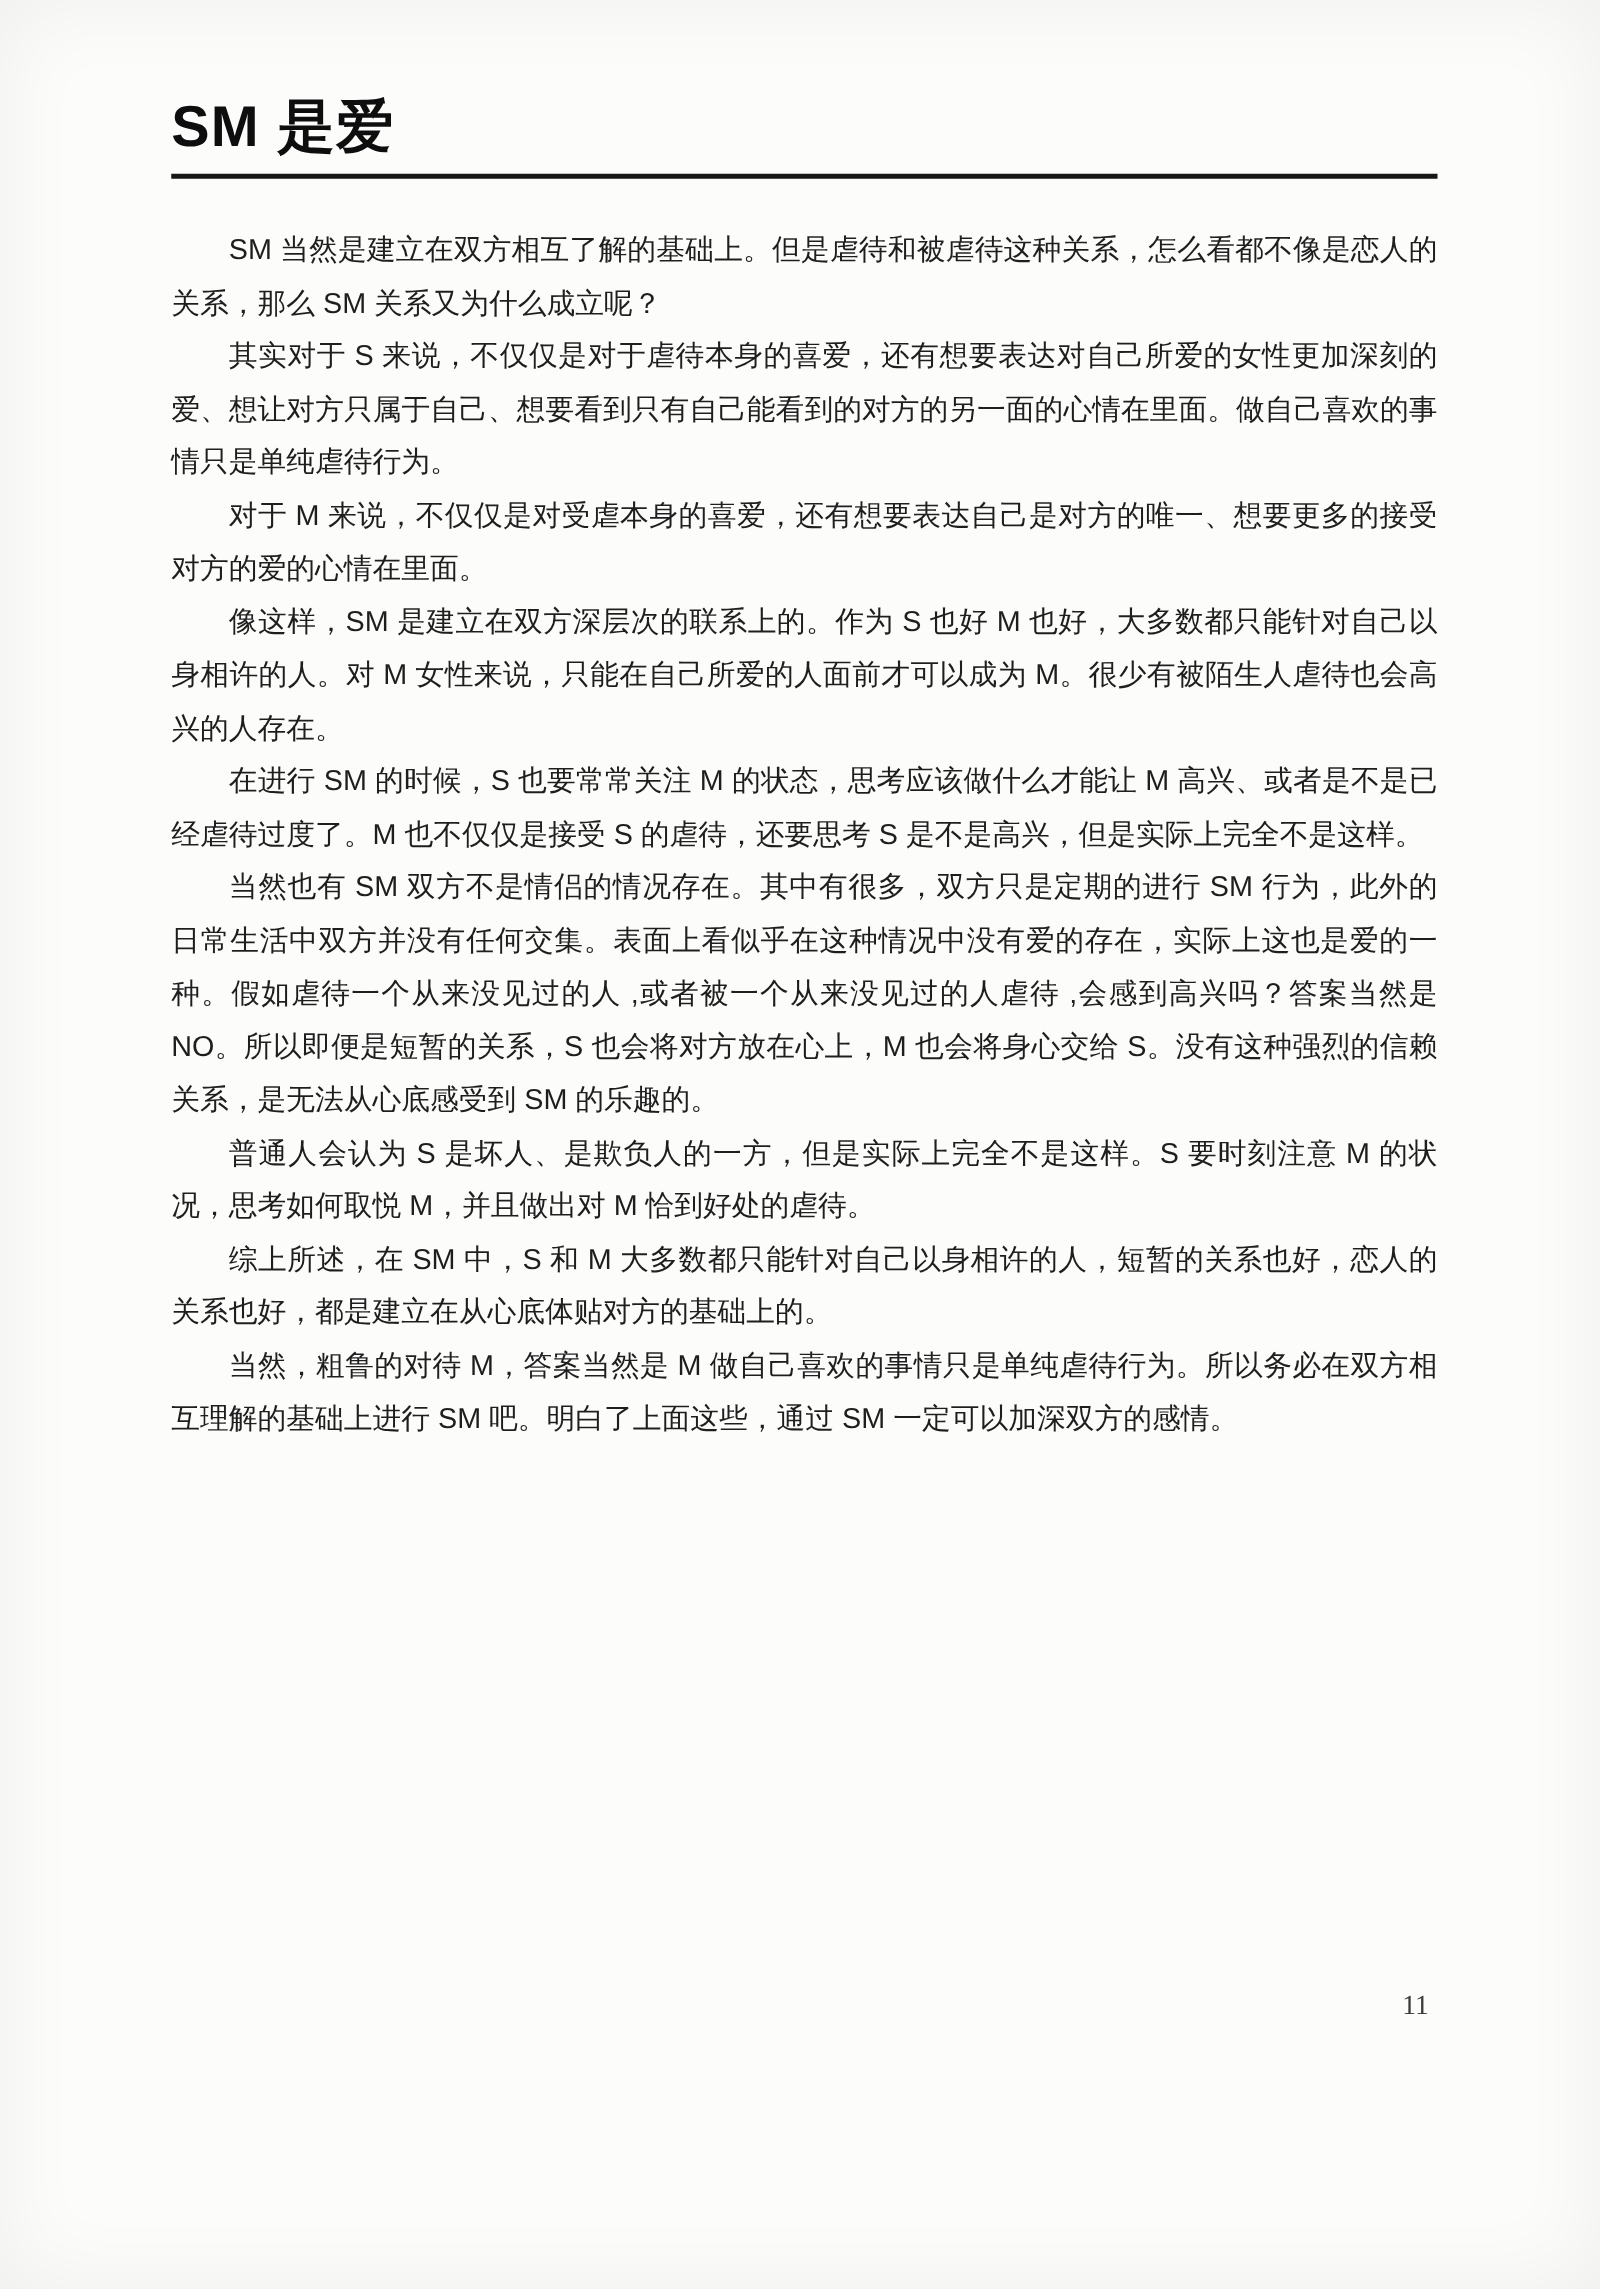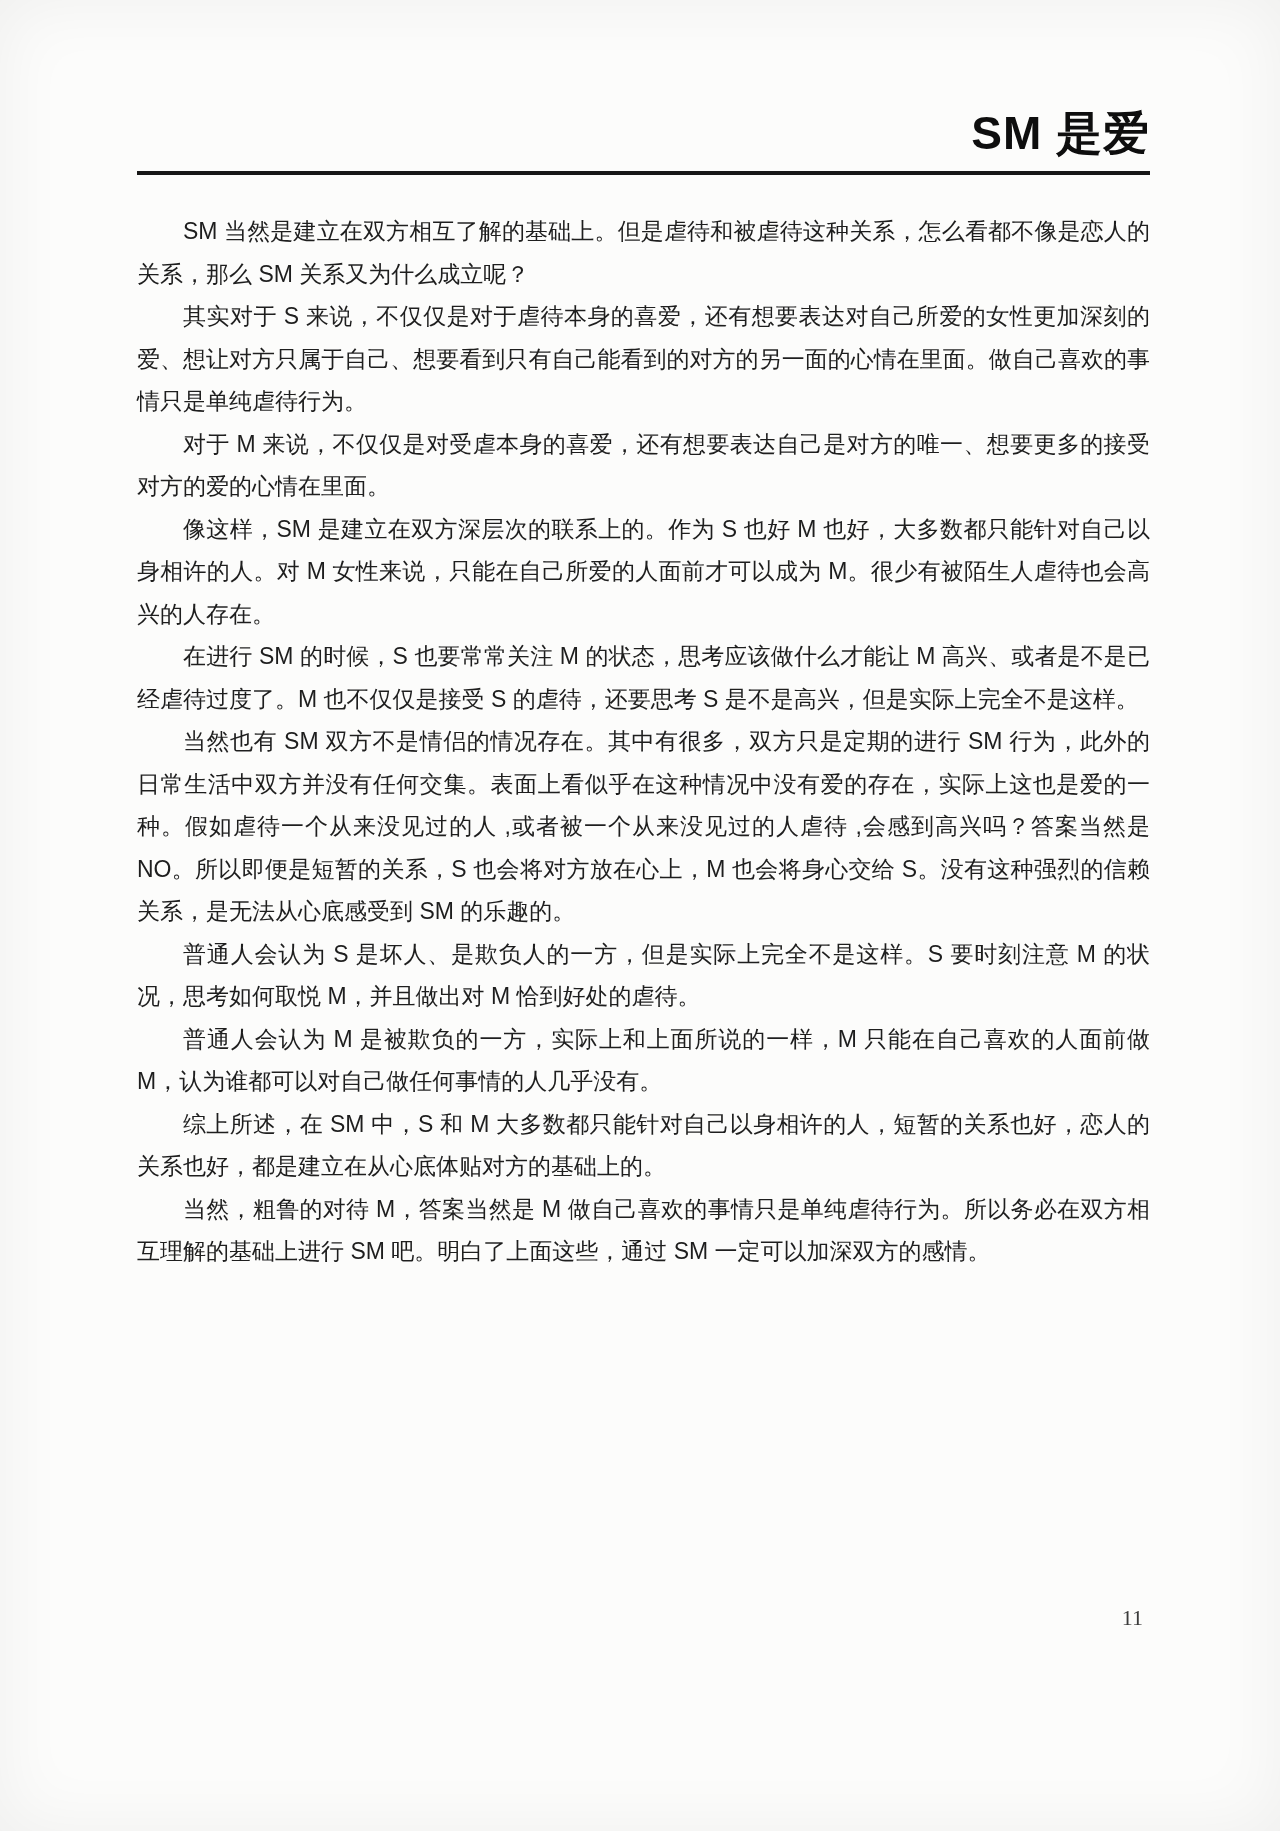--- a/index.html
+++ b/index.html
@@ -20,22 +20,21 @@
     box-shadow: inset 0 0 70px rgba(0,0,0,0.055);
     overflow: hidden;
   }
   .content {
     position: absolute;
     left: 137px;
     top: 0;
     width: 1013px;
   }
   .doc-title {
-    margin-top: 110px;
-    text-align: right;
+    margin-top: 78px;
     font-size: 46px;
     line-height: 1;
     font-weight: bold;
     color: #0e0e0e;
     letter-spacing: 1px;
   }
   .header-rule {
     margin-top: 15px;
     height: 0;
     border-top: 4px solid #171717;
@@ -52,41 +51,39 @@
     padding: 0;
     text-indent: 2em;
   }
   .page-number {
     position: absolute;
     right: 137px;
     top: 1591px;
     font-family: "Liberation Serif", serif;
     font-size: 22px;
     color: #3b3b3b;
-    margin-top: 14px;
   }
 </style>
 </head>
 <body>
 
 <div class="page">
   <div class="content">
 
     <div class="doc-title">SM 是爱</div>
 
     <div class="header-rule"></div>
 
     <div class="doc-body">
       <p>SM 当然是建立在双方相互了解的基础上。但是虐待和被虐待这种关系，怎么看都不像是恋人的关系，那么 SM 关系又为什么成立呢？</p>
       <p>其实对于 S 来说，不仅仅是对于虐待本身的喜爱，还有想要表达对自己所爱的女性更加深刻的爱、想让对方只属于自己、想要看到只有自己能看到的对方的另一面的心情在里面。做自己喜欢的事情只是单纯虐待行为。</p>
       <p>对于 M 来说，不仅仅是对受虐本身的喜爱，还有想要表达自己是对方的唯一、想要更多的接受对方的爱的心情在里面。</p>
       <p>像这样，SM 是建立在双方深层次的联系上的。作为 S 也好 M 也好，大多数都只能针对自己以身相许的人。对 M 女性来说，只能在自己所爱的人面前才可以成为 M。很少有被陌生人虐待也会高兴的人存在。</p>
       <p>在进行 SM 的时候，S 也要常常关注 M 的状态，思考应该做什么才能让 M 高兴、或者是不是已经虐待过度了。M 也不仅仅是接受 S 的虐待，还要思考 S 是不是高兴，但是实际上完全不是这样。</p>
       <p>当然也有 SM 双方不是情侣的情况存在。其中有很多，双方只是定期的进行 SM 行为，此外的日常生活中双方并没有任何交集。表面上看似乎在这种情况中没有爱的存在，实际上这也是爱的一种。假如虐待一个从来没见过的人 ,或者被一个从来没见过的人虐待 ,会感到高兴吗？答案当然是 NO。所以即便是短暂的关系，S 也会将对方放在心上，M 也会将身心交给 S。没有这种强烈的信赖关系，是无法从心底感受到 SM 的乐趣的。</p>
       <p>普通人会认为 S 是坏人、是欺负人的一方，但是实际上完全不是这样。S 要时刻注意 M 的状况，思考如何取悦 M，并且做出对 M 恰到好处的虐待。</p>
-      <p>普通人会认为 M 是被欺负的一方，实际上和上面所说的一样，M 只能在自己喜欢的人面前做 M，认为谁都可以对自己做任何事情的人几乎没有。</p>
       <p>综上所述，在 SM 中，S 和 M 大多数都只能针对自己以身相许的人，短暂的关系也好，恋人的关系也好，都是建立在从心底体贴对方的基础上的。</p>
       <p>当然，粗鲁的对待 M，答案当然是 M 做自己喜欢的事情只是单纯虐待行为。所以务必在双方相互理解的基础上进行 SM 吧。明白了上面这些，通过 SM 一定可以加深双方的感情。</p>
     </div>
   </div>
 
   <div class="page-number">11</div>
 </div>
 
 </body></html>

